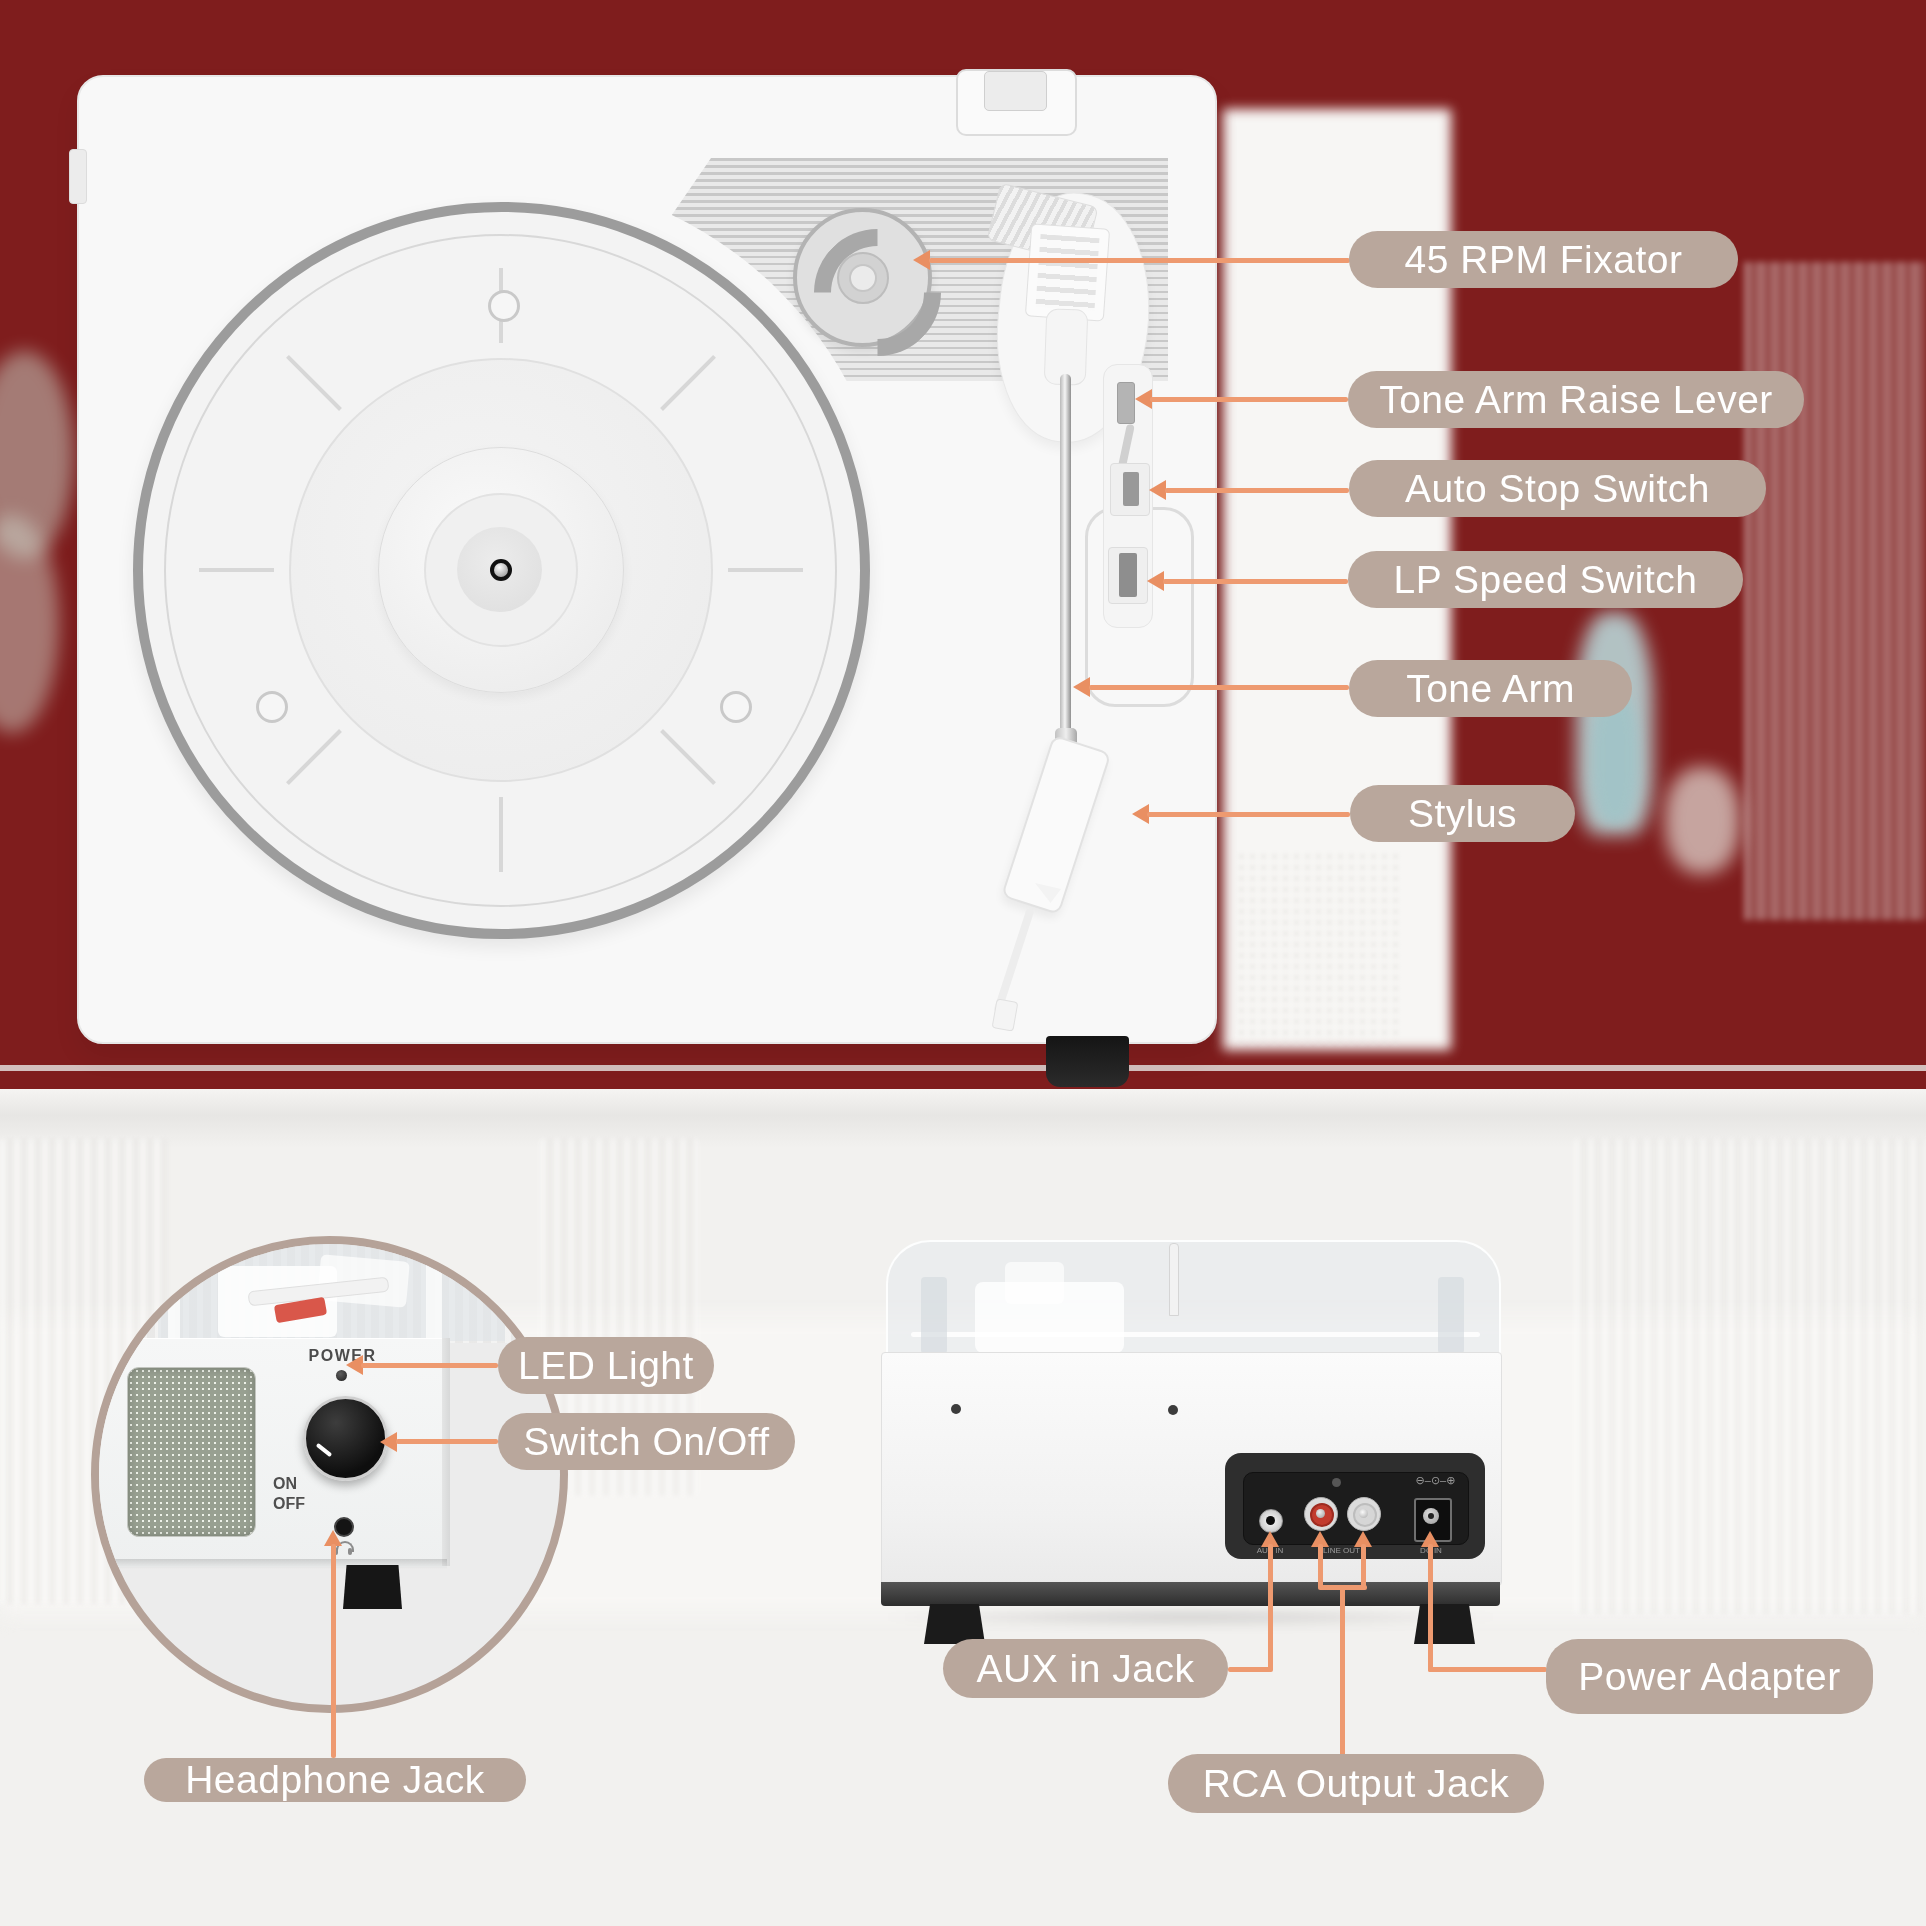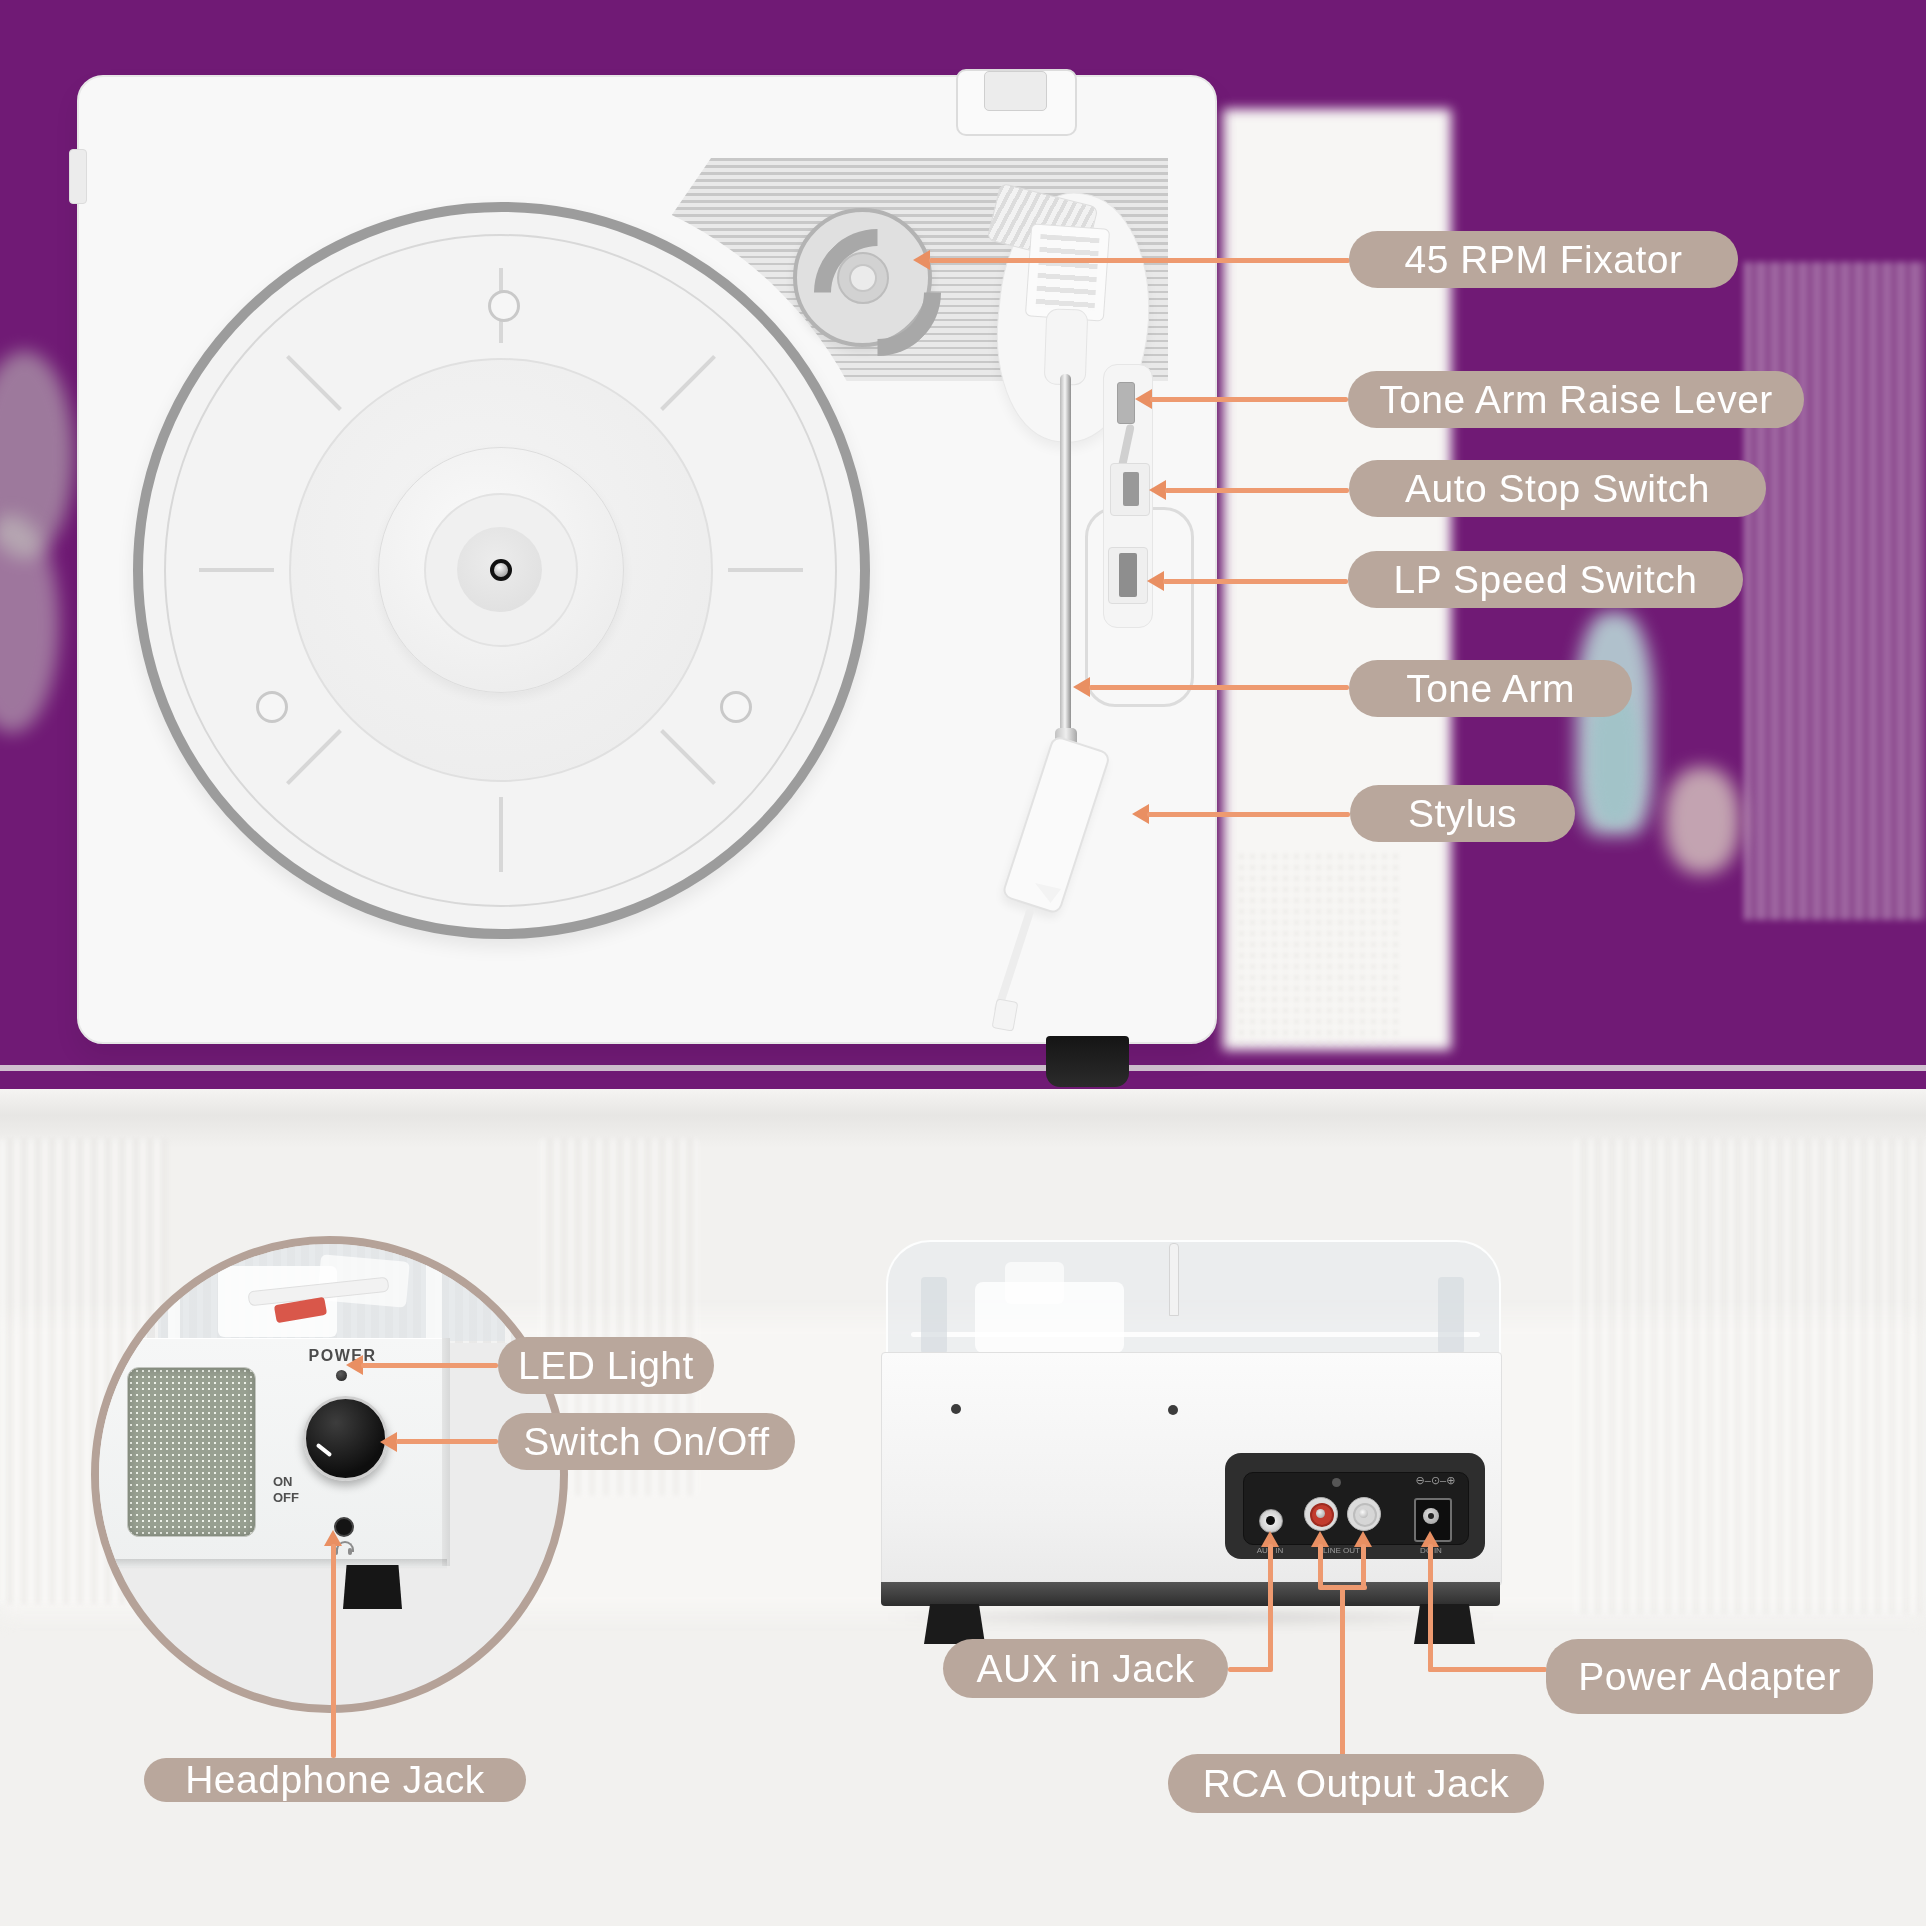--- a/index.html
+++ b/index.html
@@ -1,17 +1,17 @@
 <!DOCTYPE html>
 <html><head>
 <meta charset="utf-8">
 <style>
   html,body{margin:0;padding:0;background:#fff;}
   .stage{position:relative;width:1927px;height:1927px;overflow:hidden;
-         font-family:"Liberation Sans",sans-serif;background:#701a75;}
+         font-family:"Liberation Sans",sans-serif;background:#7f1d1d;}
   .abs{position:absolute;}
   .pill{position:absolute;background:#b9a79c;color:#fff;border-radius:32px;
         display:flex;align-items:center;justify-content:center;
         font-size:39px;letter-spacing:0.5px;white-space:nowrap;}
   .line-h{position:absolute;height:5px;background:#ee9a70;border-radius:2px;}
   .line-v{position:absolute;width:5px;background:#ee9a70;border-radius:2px;}
   .arrow-left{position:absolute;width:0;height:0;border-top:10px solid transparent;
               border-bottom:10px solid transparent;border-right:17px solid #e98f62;}
   .arrow-up{position:absolute;width:0;height:0;border-left:9px solid transparent;
             border-right:9px solid transparent;border-bottom:16px solid #e98f62;}
@@ -172,21 +172,21 @@
     <div class="abs" style="left:0;top:94px;width:348px;height:228px;background:linear-gradient(180deg,#f6f7f7,#eef0f0);border-top:1px solid #fff;"></div>
     <div class="abs" style="left:343px;top:94px;width:8px;height:228px;background:linear-gradient(90deg,#e4e5e5,#d7d8d8);"></div>
     <div class="abs" style="left:28px;top:123px;width:127px;height:168px;border-radius:12px;border:1px solid #c2c5bf;background:#98a091;
                 background-image:radial-gradient(rgba(242,246,238,.95) 1.1px,transparent 1.5px);background-size:6px 6px;
                 box-shadow:inset 0 0 10px rgba(0,0,0,.25);"></div>
     <div class="abs" style="left:198px;top:103px;width:91px;height:20px;font-size:16px;font-weight:700;color:#4c4c4c;letter-spacing:1.5px;text-align:center;">POWER</div>
     <div class="abs circle" style="left:237px;top:126px;width:11px;height:11px;background:radial-gradient(circle at 40% 35%,#5e5e5e,#1f1f1f);"></div>
     <div class="abs circle" style="left:204px;top:152px;width:79px;height:79px;border:3px solid #cfcfcf;
                 background:radial-gradient(circle at 38% 30%,#3d3d3d,#0e0e0e 70%);box-shadow:0 5px 10px rgba(0,0,0,.28);"></div>
     <div class="abs" style="left:216px;top:204px;width:18px;height:4px;background:#fdfdfd;border-radius:2px;transform:rotate(38deg);"></div>
-    <div class="abs" style="left:174px;top:230px;width:50px;height:42px;font-size:13px;font-weight:700;color:#4f4f4f;line-height:1.25;">
+    <div class="abs" style="left:174px;top:230px;width:50px;height:42px;font-size:16px;font-weight:700;color:#4f4f4f;line-height:1.25;">
       <div>ON</div>
       <div>OFF</div>
     </div>
     <div class="abs circle" style="left:235px;top:273px;width:16px;height:16px;background:#141414;border:2px solid #444;"></div>
     <div class="abs" style="left:233px;top:297px;width:22px;height:16px;">
       <div class="abs" style="left:4px;top:0;width:14px;height:9px;border:2px solid #8c8c8c;border-bottom:none;border-radius:9px 9px 0 0;"></div>
       <div class="abs" style="left:2px;top:7px;width:4px;height:7px;background:#8c8c8c;border-radius:2px;"></div>
       <div class="abs" style="left:16px;top:7px;width:4px;height:7px;background:#8c8c8c;border-radius:2px;"></div>
     </div>
     <div class="abs" style="left:0;top:315px;width:348px;height:10px;background:linear-gradient(180deg,rgba(0,0,0,.14),rgba(0,0,0,0));"></div>

